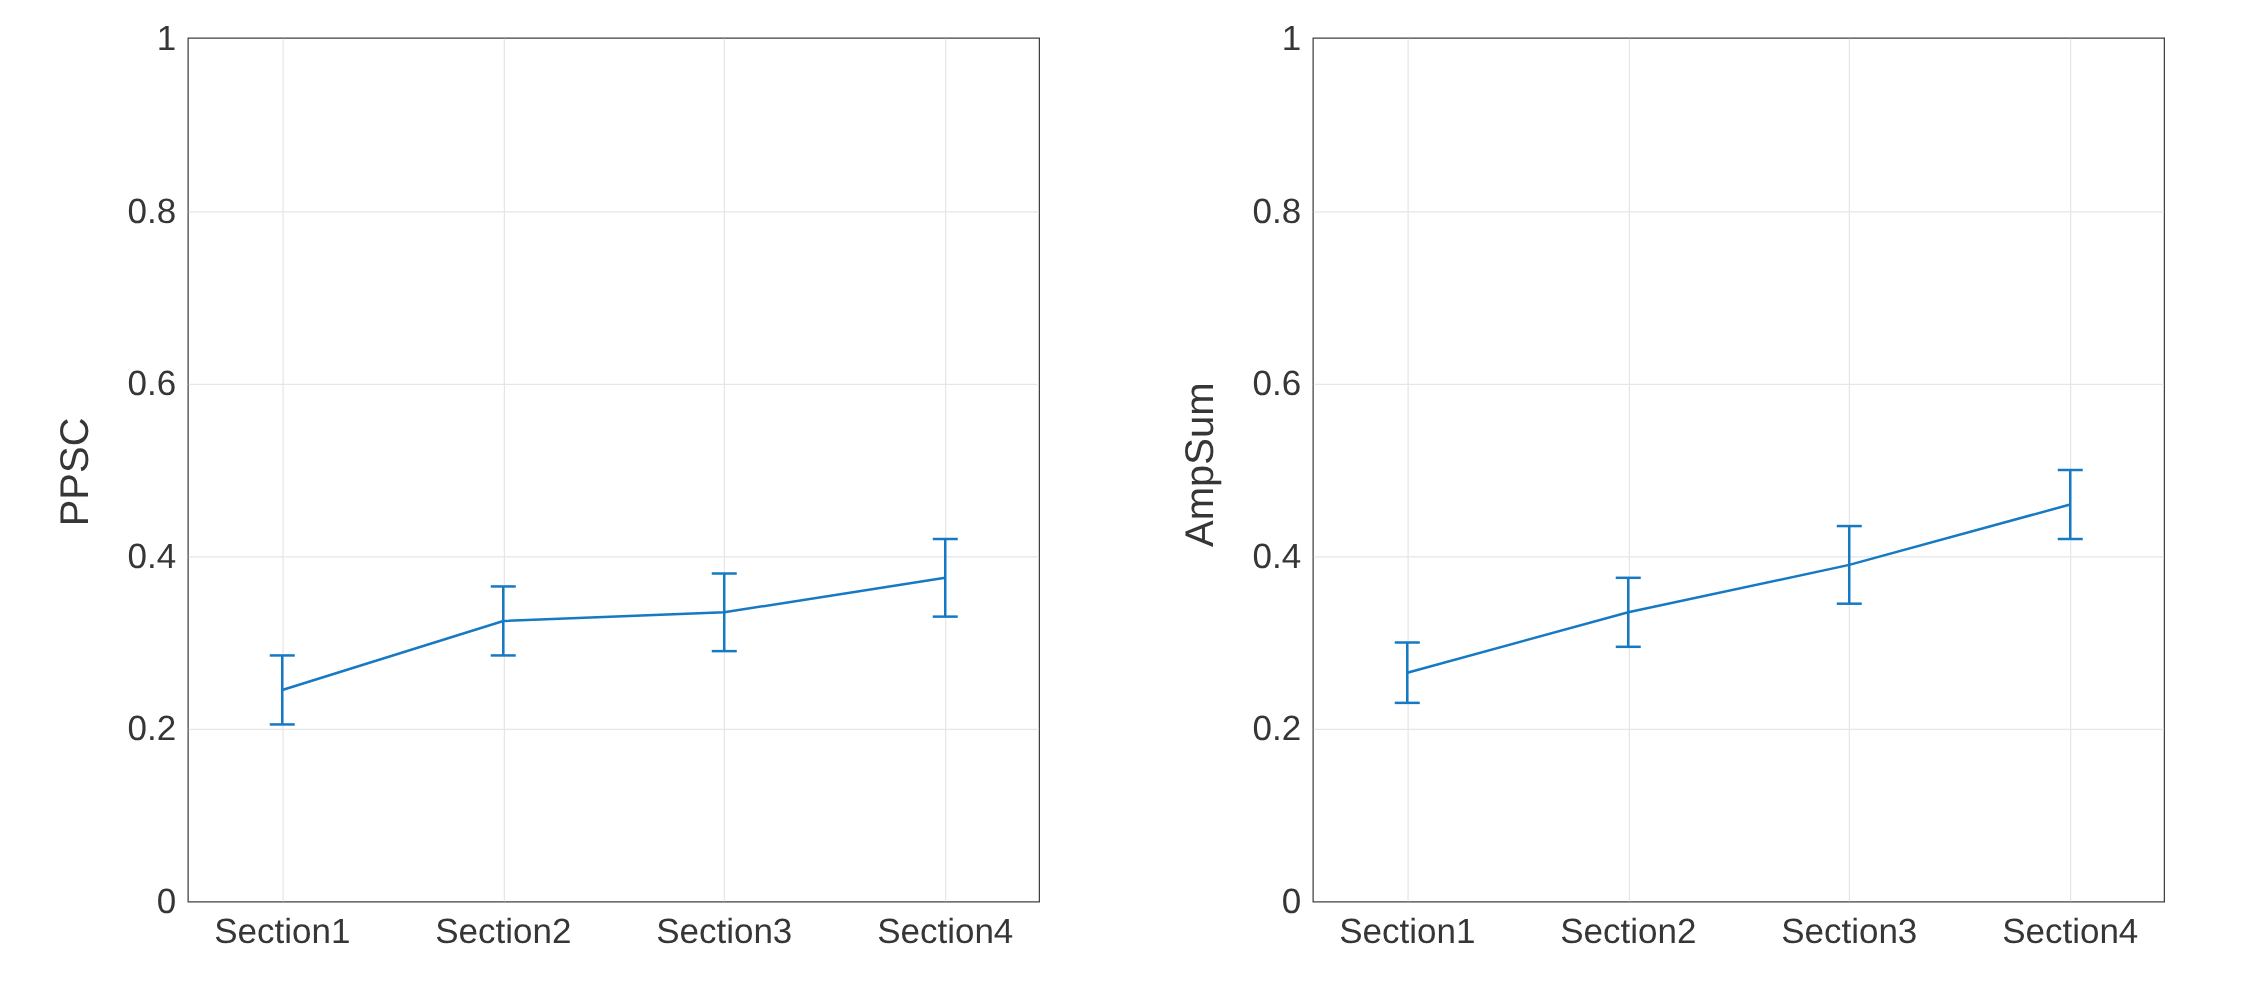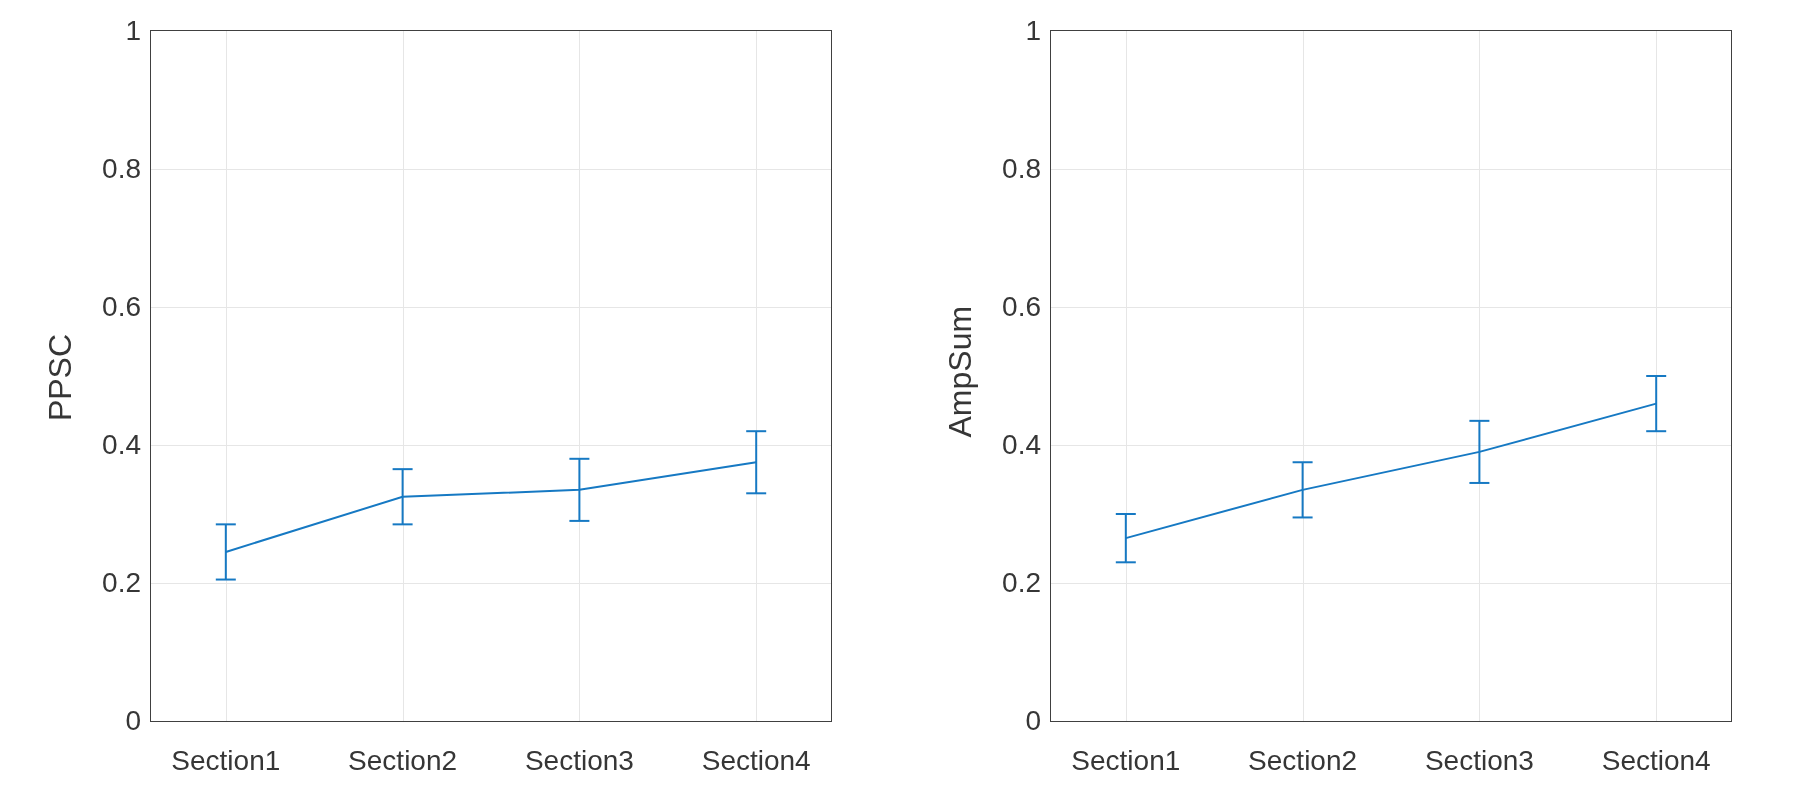--- a/index.html
+++ b/index.html
@@ -36,21 +36,21 @@
     font-size: 28px;
   }
   .tick-label.y {
     right: 100%;
     margin-right: 10px;
     transform: translateY(-50%);
     text-align: right;
   }
   .tick-label.x {
     top: 100%;
-    margin-top: 24px;
+    margin-top: 8px;
     transform: translateX(-50%);
     white-space: nowrap;
   }
   .axis-label-y {
     position: absolute;
     transform: rotate(-90deg);
     transform-origin: center center;
     font-size: 32px;
     color: #363636;
   }

